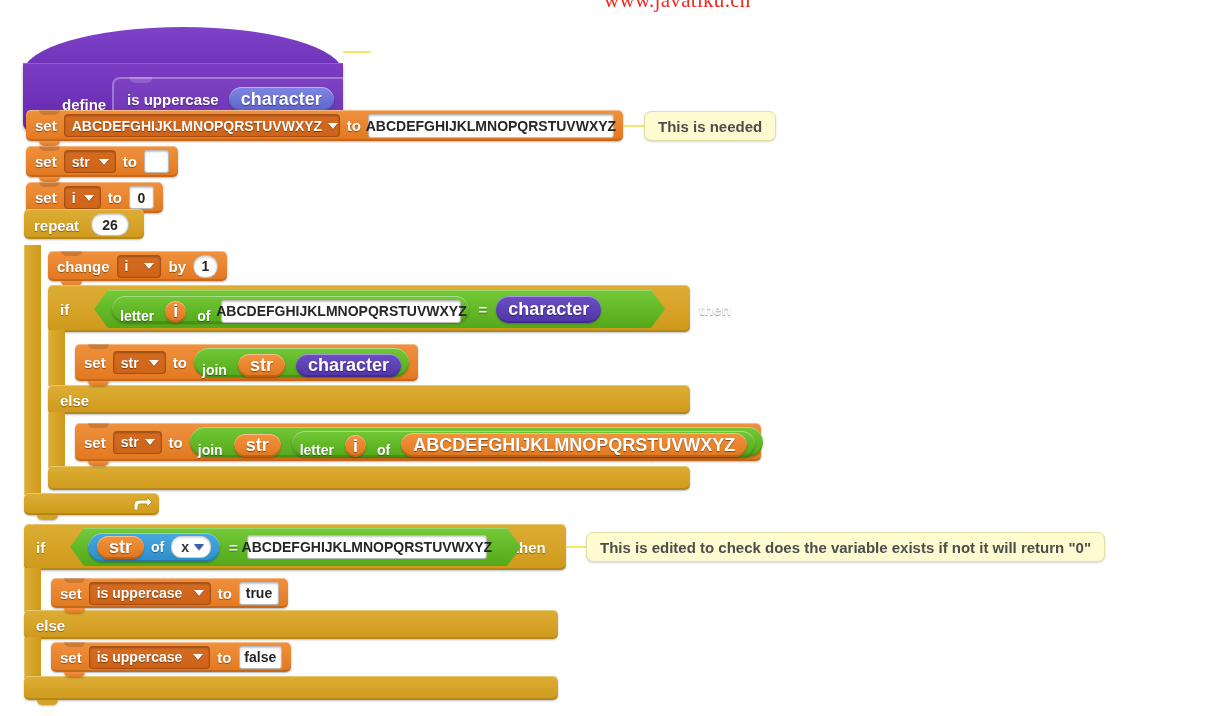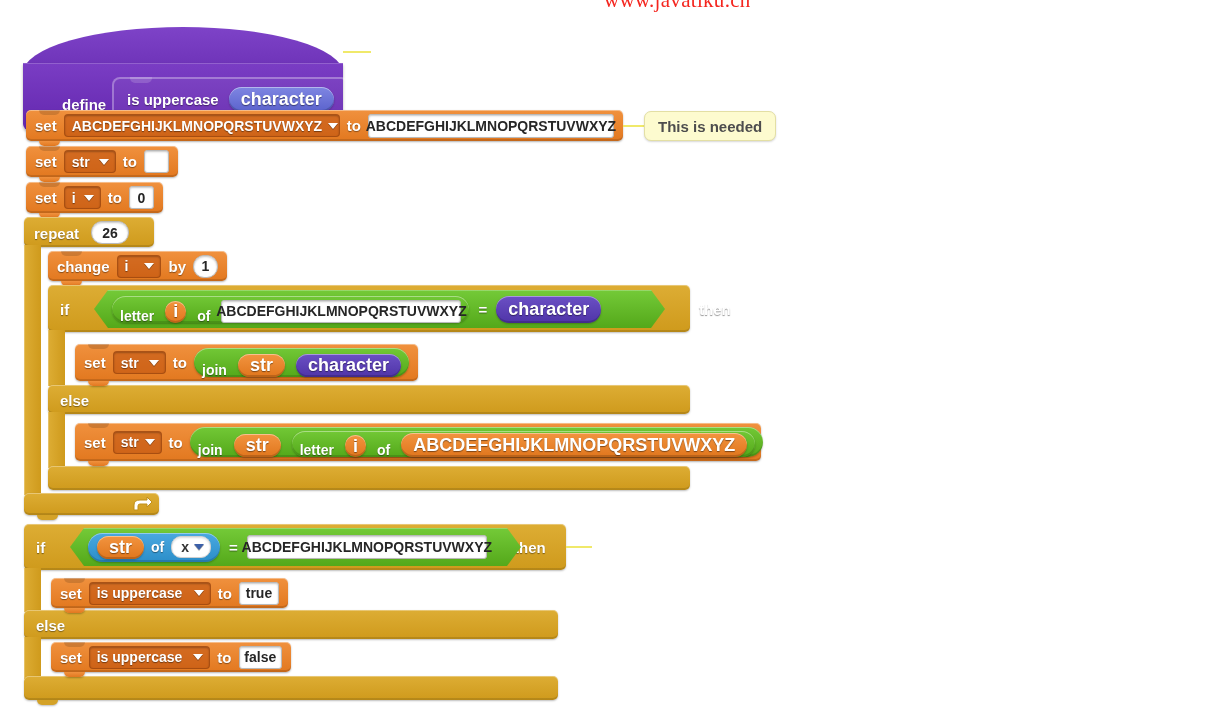--- a/index.html
+++ b/index.html
@@ -232,21 +232,21 @@
     <span class="ddn" style="width:44px;justify-content:space-between;">
       <span class="txt">i</span>
       <span class="caret"></span>
     </span>
     <span class="lbl">to</span>
     <span class="inp" style="width:16px;">0</span>
   </div>
 
   <div class="cblk">
 
-    <div class="cbar" style="left:24px;top:217px;width:130px;height:30px;">
+    <div class="cbar" style="left:24px;top:209px;width:120px;height:30px;">
       <span class="lbl" style="left:10px;top:9px;">repeat</span>
       <span class="inp round" style="position:absolute;left:67px;top:4px;width:26px;">26</span>
     </div>
 
     <div class="cspine" style="left:24px;top:245px;width:17px;height:250px;"></div>
 
     <div class="cbar" style="left:24px;top:493px;width:135px;height:22px;"></div>
     <div class="bump" style="left:37px;top:515px;"></div>
 
     <svg class="loop-arrow" style="left:131px;top:496px;" width="22" height="17" viewBox="0 0 22 17">
@@ -366,14 +366,15 @@
     <span class="lbl">set</span>
     <span class="ddn" style="width:122px;justify-content:space-between;">
       <span class="txt">is uppercase</span>
       <span class="caret"></span>
     </span>
     <span class="lbl">to</span>
     <span class="inp" style="width:36px;">false</span>
   </div>
 
   <div class="cline" style="left:566px;top:546px;width:26px;"></div>
+  <div class="comment" style="left:586px;top:532px;">This is edited to check does the variable exists if not it will return "0"</div>
 
 </div>
 
 </body></html>

